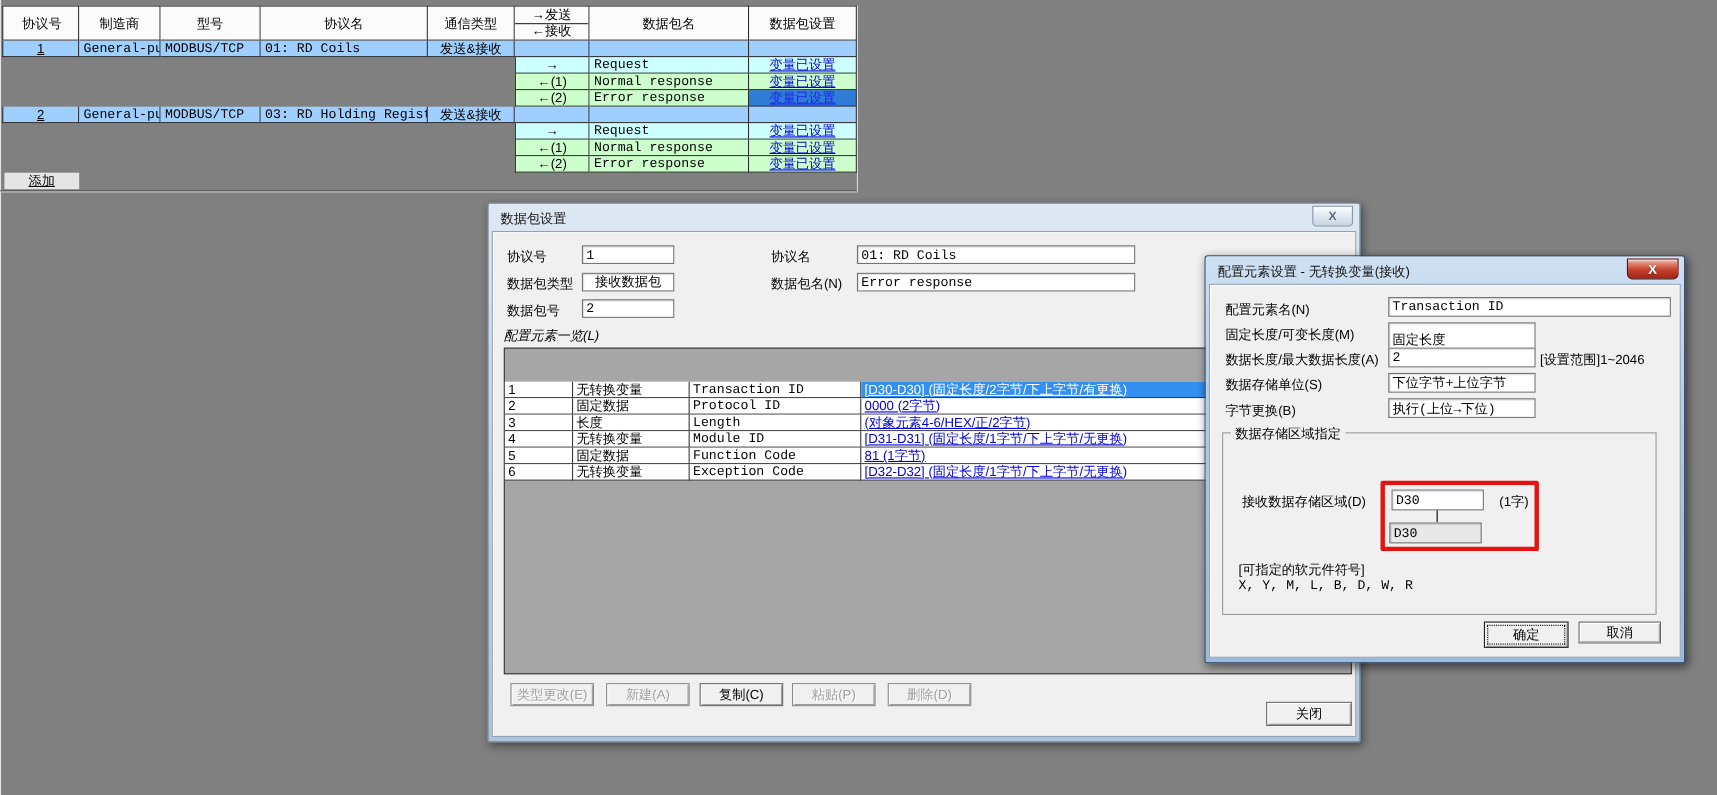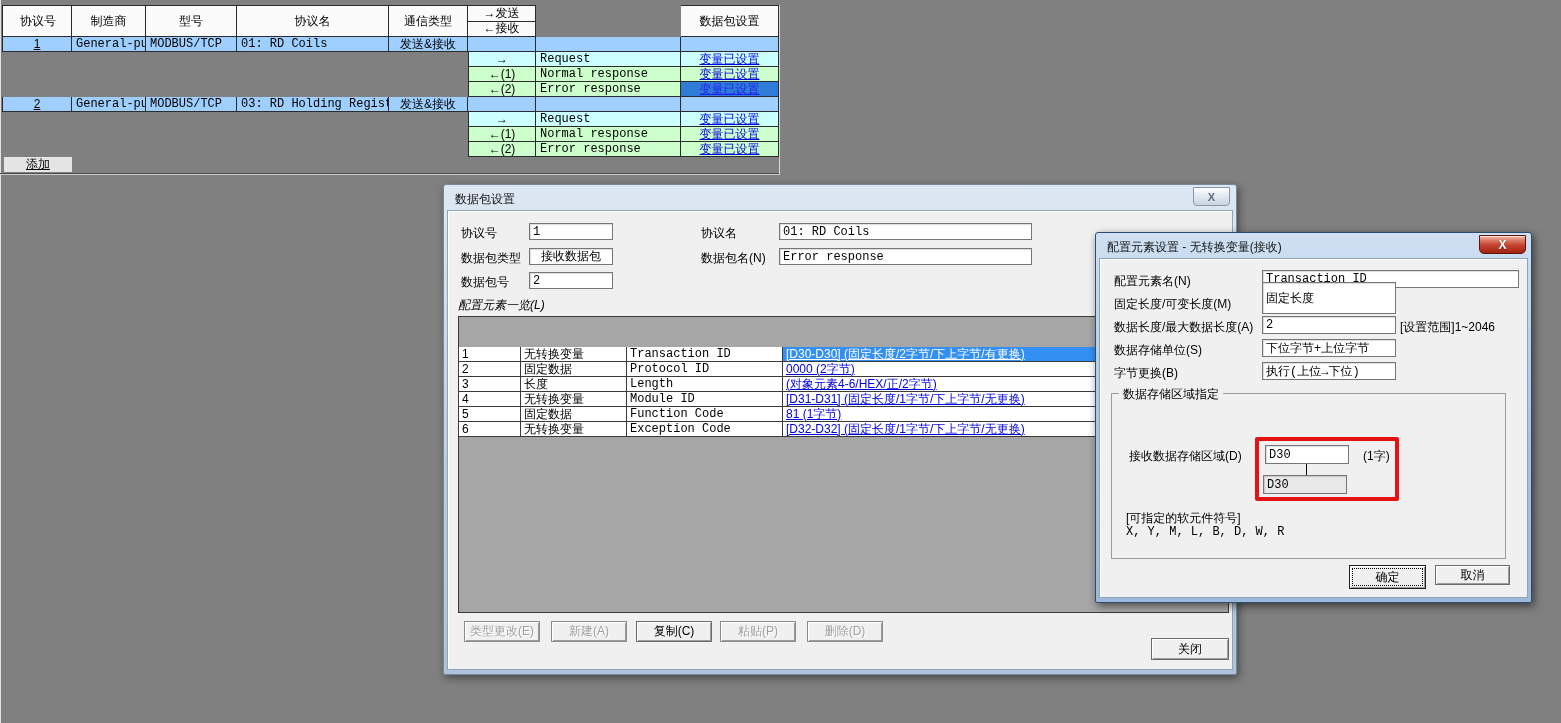--- a/index.html
+++ b/index.html
@@ -104,20 +104,23 @@
       <div class="tc" style="left:235px; width:152px;">
           <span style="width:100%; text-align:center;">协议名</span>
         </div>
       <div class="tc" style="left:387px; width:79px;">
           <span style="width:100%; text-align:center;">通信类型</span>
         </div>
       <div class="tc split" style="left:466px; width:68px;">
         <div>→发送</div>
         <div>←接收</div>
       </div>
+      <div class="tc" style="left:534px; width:145px;">
+          <span style="width:100%; text-align:center;">数据包名</span>
+        </div>
       <div class="tc" style="left:679px; width:98px;">
           <span style="width:100%; text-align:center;">数据包设置</span>
         </div>
     </div>
 
     <div class="trow blue" style="top:32px;">
       <div class="tc bl cell-center" style="left:0; width:70px;">
           <span class="lnk-dark">1</span>
         </div>
       <div class="tc cell-pad mono" style="left:70px; width:74px;">General-pur:</div>
@@ -292,21 +295,21 @@
     <div class="dlg-title">配置元素设置 - 无转换变量(接收)</div>
     <div class="close-red" style="right:5px; top:2px;">
       <span>X</span>
     </div>
     <div class="dlg-inner"></div>
 
     <div class="lbl" style="left:18px; top:41px;">配置元素名(N)</div>
     <input class="inp" style="left: 166px; top: 37px; width: 257px; height: 18px;" value="Transaction ID">
 
     <div class="lbl" style="left:18px; top:64px;">固定长度/可变长度(M)</div>
-    <input class="inp" style="left: 166px; top: 49px; width: 134px; height: 32px;" readonly="" value="固定长度">
+    <input class="inp" style="left: 166px; top: 60px; width: 134px; height: 32px;" readonly="" value="固定长度">
 
     <div class="lbl" style="left:18px; top:87px;">数据长度/最大数据长度(A)</div>
     <input class="inp" style="left: 166px; top: 83px; width: 134px; height: 18px;" value="2">
     <div class="lbl" style="left:304px; top:87px;">[设置范围]1~2046</div>
 
     <div class="lbl" style="left:18px; top:110px;">数据存储单位(S)</div>
     <input class="inp" style="left: 166px; top: 106px; width: 134px; height: 18px;" readonly="" value="下位字节+上位字节">
 
     <div class="lbl" style="left:18px; top:133px;">字节更换(B)</div>
     <input class="inp" style="left: 166px; top: 129px; width: 134px; height: 18px;" readonly="" value="执行(上位→下位)">

